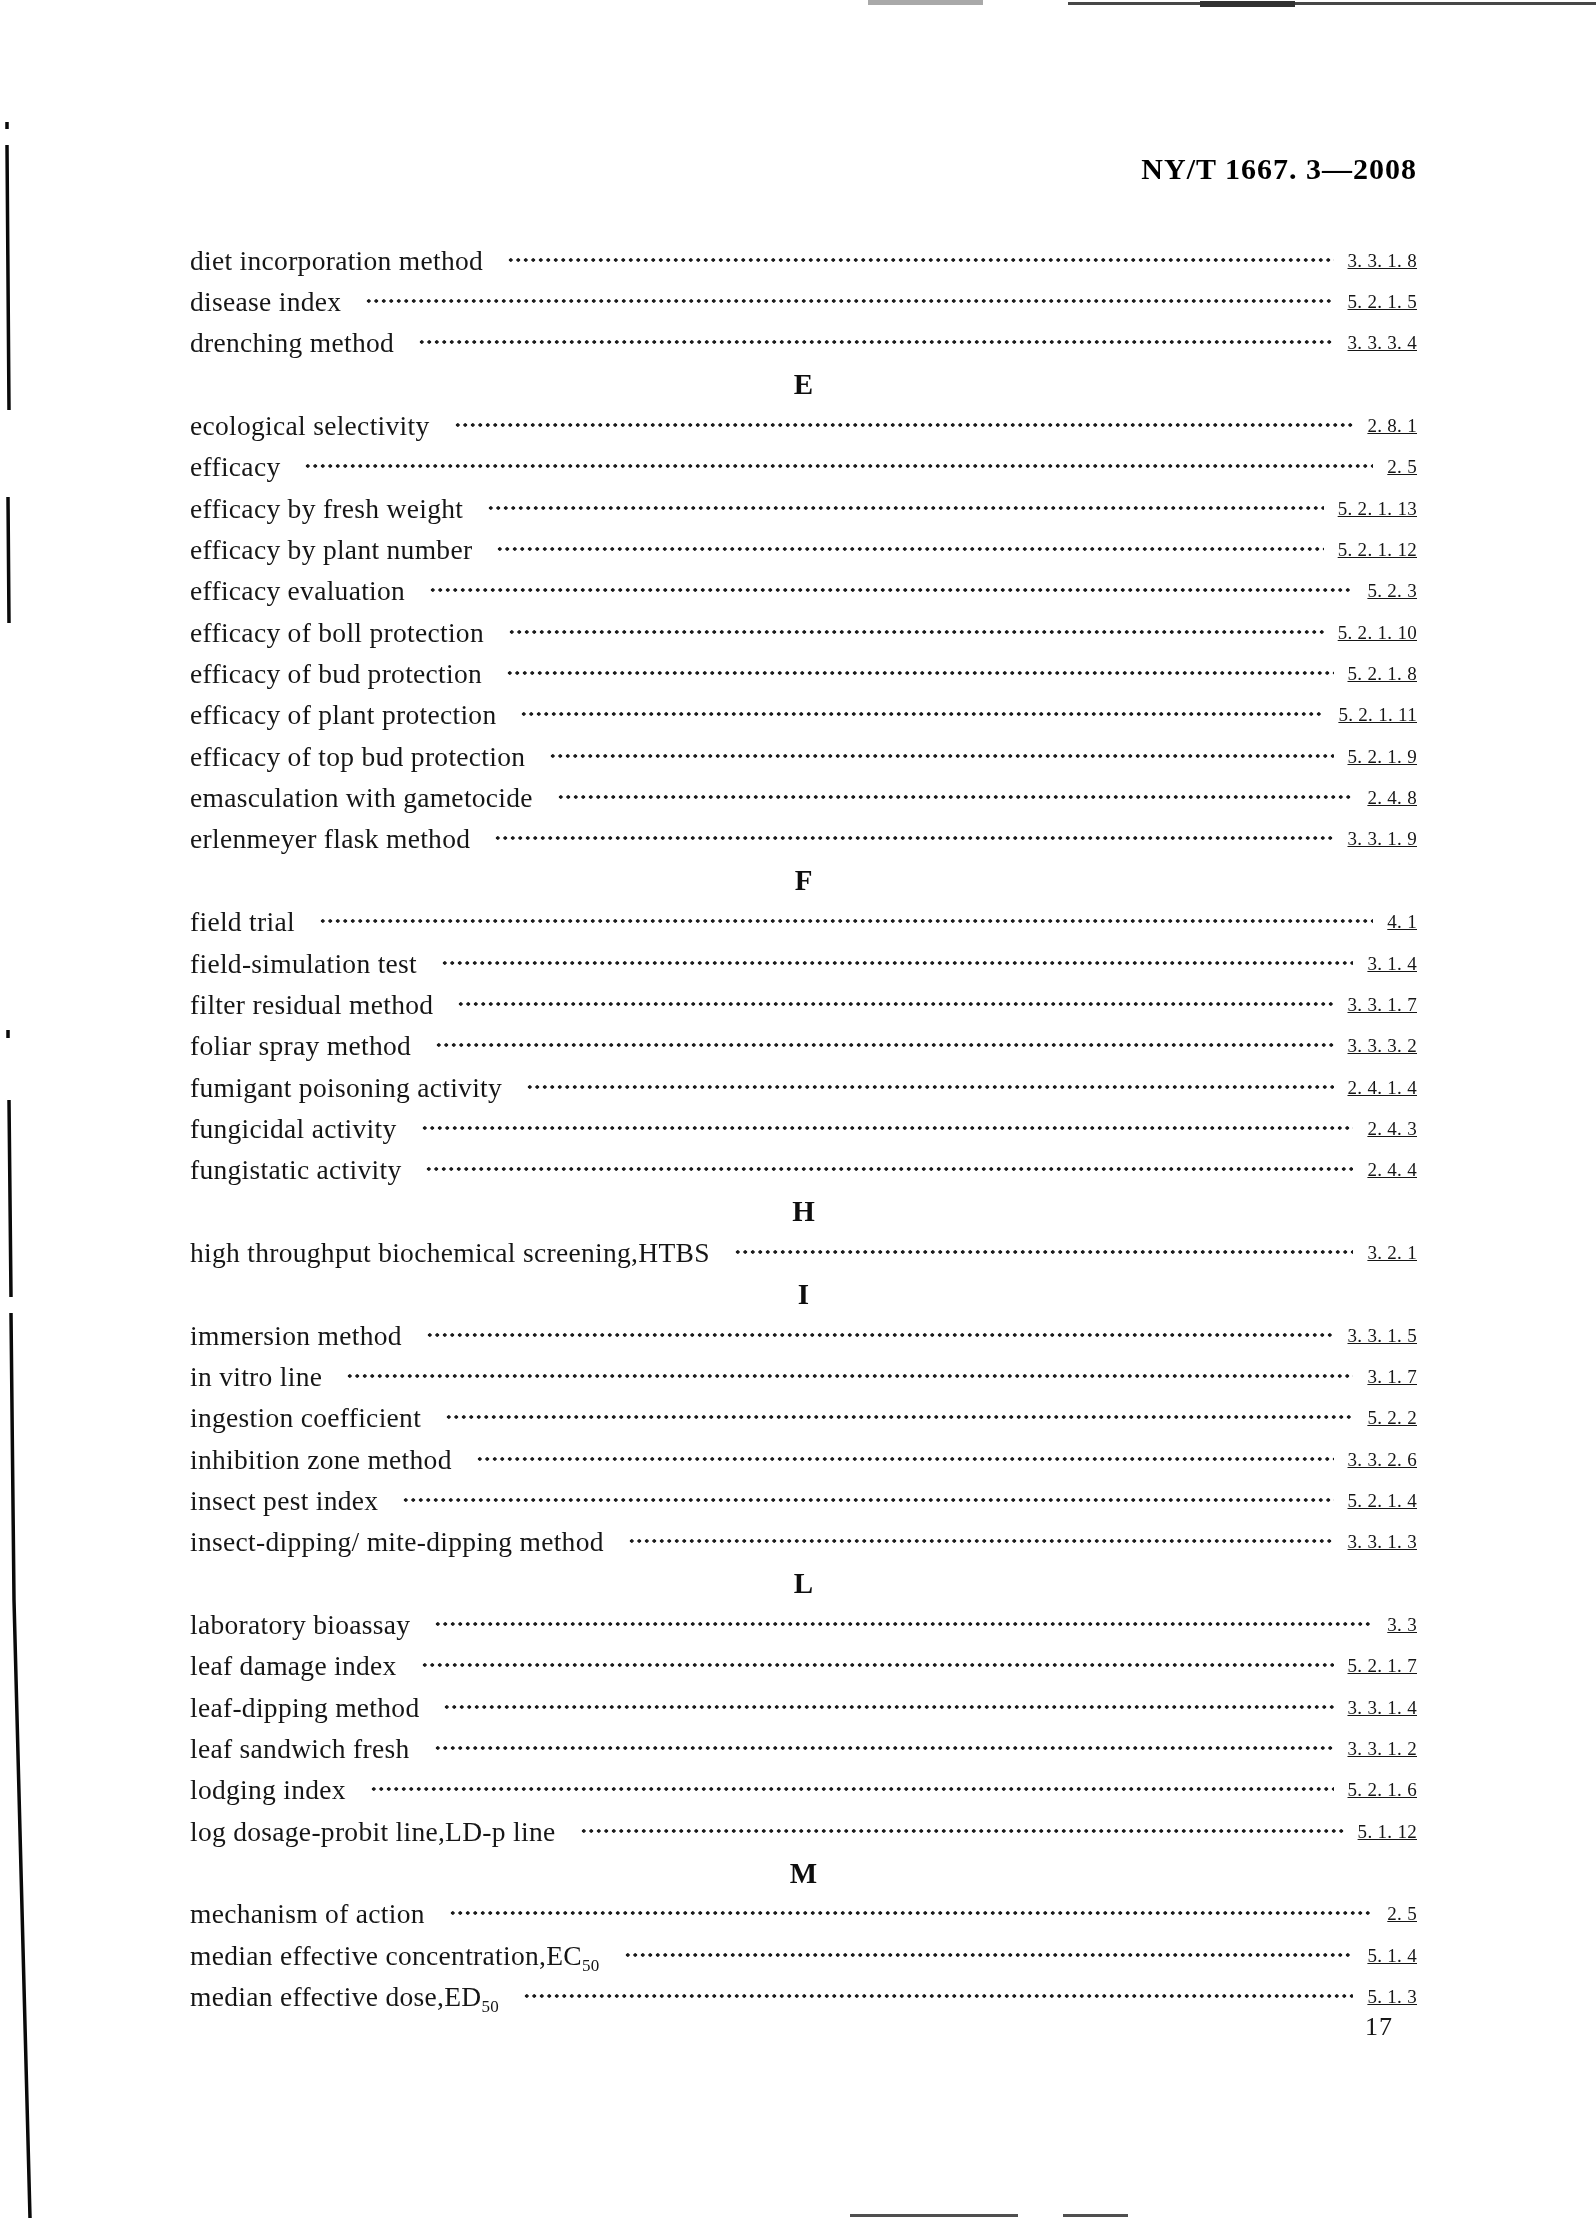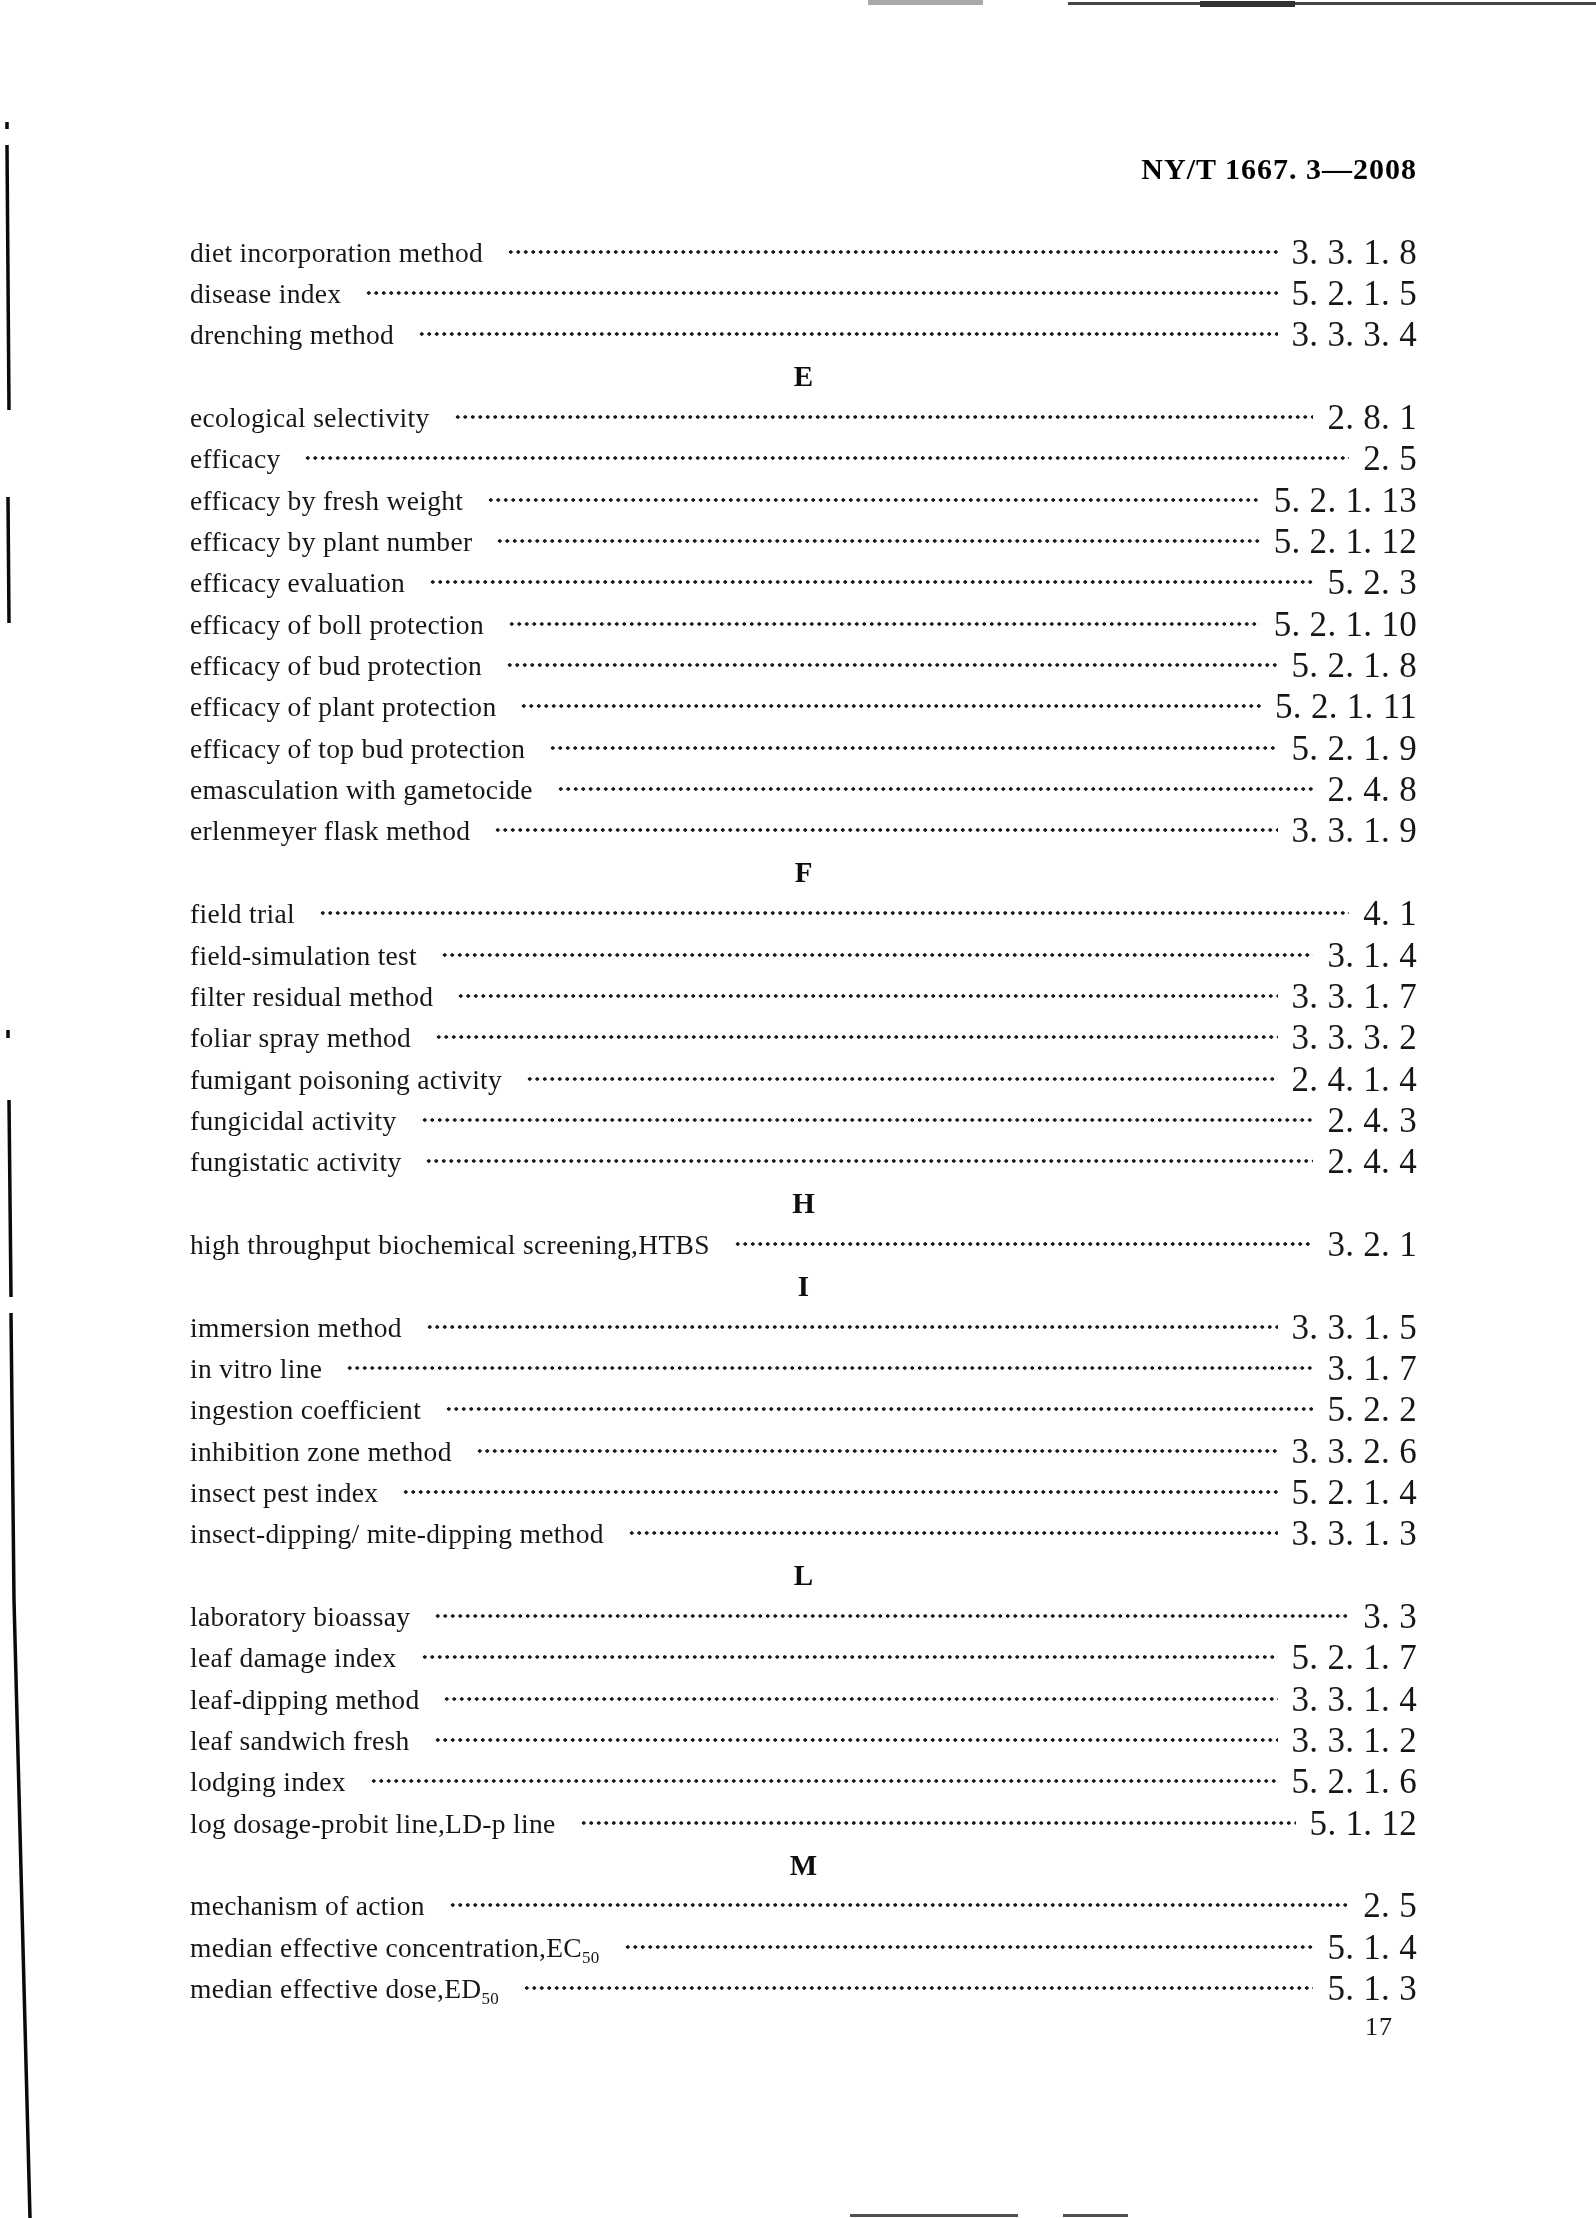--- a/index.html
+++ b/index.html
@@ -24,21 +24,21 @@
     font-size: 30px;
     font-weight: bold;
     letter-spacing: 1px;
     white-space: pre;
     color: #000000;
   }
 
   
   .index-list {
     position: absolute;
-    top: 232px;
+    top: 240px;
     left: 190px;
     width: 1227px;
   }
   .entry {
     display: flex;
     align-items: center;
     height: 41.35px;
     font-size: 27.5px;
     white-space: pre;
   }
@@ -57,22 +57,23 @@
     margin-left: 24px;
     margin-right: 14px;
     transform: translateY(-1px);
     background-image: radial-gradient(circle, #1b1b1b 1.5px, rgba(0,0,0,0) 2px);
     background-size: 7.5px 8px;
     background-repeat: repeat-x;
     background-position: left center;
   }
   .code {
     flex: 0 0 auto;
-    font-size: 35px;
+    font-size: 19px;
     letter-spacing: 0.3px;
+    text-decoration: underline;
   }
   .section-letter {
     height: 41.35px;
     display: flex;
     align-items: center;
     justify-content: center;
     font-size: 29px;
     font-weight: bold;
     color: #0e0e0e;
   }

